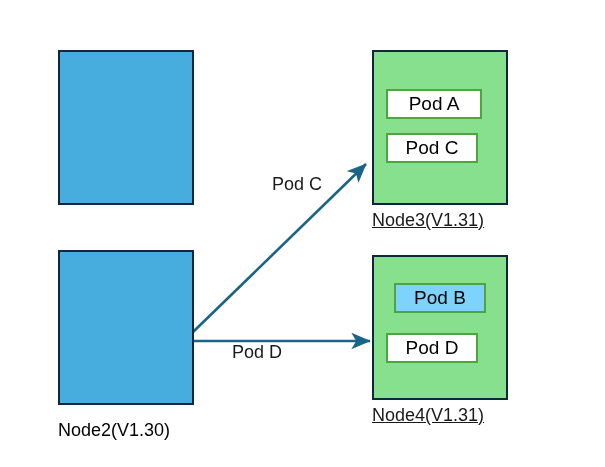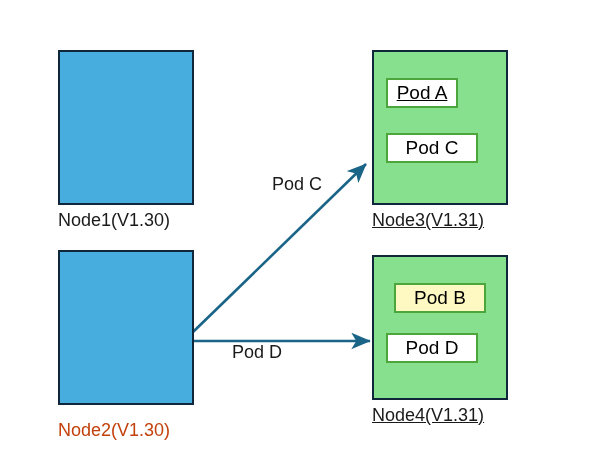--- a/index.html
+++ b/index.html
@@ -72,31 +72,30 @@
     <defs>
       <marker id="ah" markerWidth="9" markerHeight="9" refX="7.2" refY="3.2" orient="auto" markerUnits="strokeWidth">
         <path d="M0,0 L7.5,3.2 L0,6.4 L1.9,3.2 z" fill="#1A6487"></path>
       </marker>
     </defs>
     <line id="line-edge-pod-c" x1="193" y1="332" x2="366" y2="164" stroke="#1A6487" stroke-width="2.6" marker-end="url(#ah)"></line>
     <line id="line-edge-pod-d" x1="183" y1="341" x2="370" y2="341" stroke="#1A6487" stroke-width="2.6" marker-end="url(#ah)"></line>
   </svg>
 
   <div class="node-box blue" id="box-node1" style="left: 58px; top: 50px; width: 136px; height: 155px; background: rgb(71, 172, 222); border-color: rgb(16, 38, 59);"></div>
-  <div class="node-label" id="label-node1" style="left: 58px; top: 210px; color: rgb(26, 26, 26);">Node1(V1.30)</div>
 
   <div class="node-box blue" id="box-node2" style="left: 58px; top: 250px; width: 136px; height: 155px; background: rgb(71, 172, 222); border-color: rgb(16, 38, 59);"></div>
-  <div class="node-label" id="label-node2" style="left: 58px; top: 420px; color: #c2410c;">Node2(V1.30)</div>
+  <div class="node-label" id="label-node2" style="left: 58px; top: 420px; color: #000000;">Node2(V1.30)</div>
 
   <div class="node-box green" id="box-node3" style="left: 372px; top: 50px; width: 136px; height: 155px; background: rgb(134, 224, 141); border-color: rgb(16, 38, 59);"></div>
-  <div class="pod-box" id="pod-node3-0" style="left: 386px; top: 78px; width: 72px; height: 30px; border-color: rgb(76, 166, 60); background: rgb(255, 255, 255); text-decoration: underline;">Pod A</div>
+  <div class="pod-box" id="pod-node3-0" style="left: 386px; top: 89px; width: 96px; height: 30px; border-color: rgb(76, 166, 60); background: rgb(255, 255, 255);">Pod A</div>
   <div class="pod-box" id="pod-node3-1" style="left: 386px; top: 133px; width: 92px; height: 30px; border-color: rgb(76, 166, 60); background: rgb(255, 255, 255);">Pod C</div>
   <div class="node-label" id="label-node3" style="left: 372px; top: 210px; color: rgb(26, 26, 26); text-decoration: underline;">Node3(V1.31)</div>
 
   <div class="node-box green" id="box-node4" style="left: 372px; top: 255px; width: 136px; height: 145px; background: rgb(134, 224, 141); border-color: rgb(16, 38, 59);"></div>
-  <div class="pod-box" id="pod-node4-0" style="left: 394px; top: 283px; width: 92px; height: 30px; border-color: rgb(76, 166, 60); background: #fef9c3;">Pod B</div>
+  <div class="pod-box" id="pod-node4-0" style="left: 394px; top: 283px; width: 92px; height: 30px; border-color: rgb(76, 166, 60); background: #7dd3fc;">Pod B</div>
   <div class="pod-box" id="pod-node4-1" style="left: 386px; top: 333px; width: 92px; height: 30px; border-color: rgb(76, 166, 60); background: rgb(255, 255, 255);">Pod D</div>
   <div class="node-label" id="label-node4" style="left: 372px; top: 405px; color: rgb(26, 26, 26); text-decoration: underline;">Node4(V1.31)</div>
 
   <div class="edge-label" id="edgelabel-0" style="left: 272px; top: 174px; color: rgb(26, 26, 26);">Pod C</div>
   <div class="edge-label" id="edgelabel-1" style="left: 232px; top: 342px; color: rgb(26, 26, 26);">Pod D</div>
 
 </div>
 
 </body></html>

